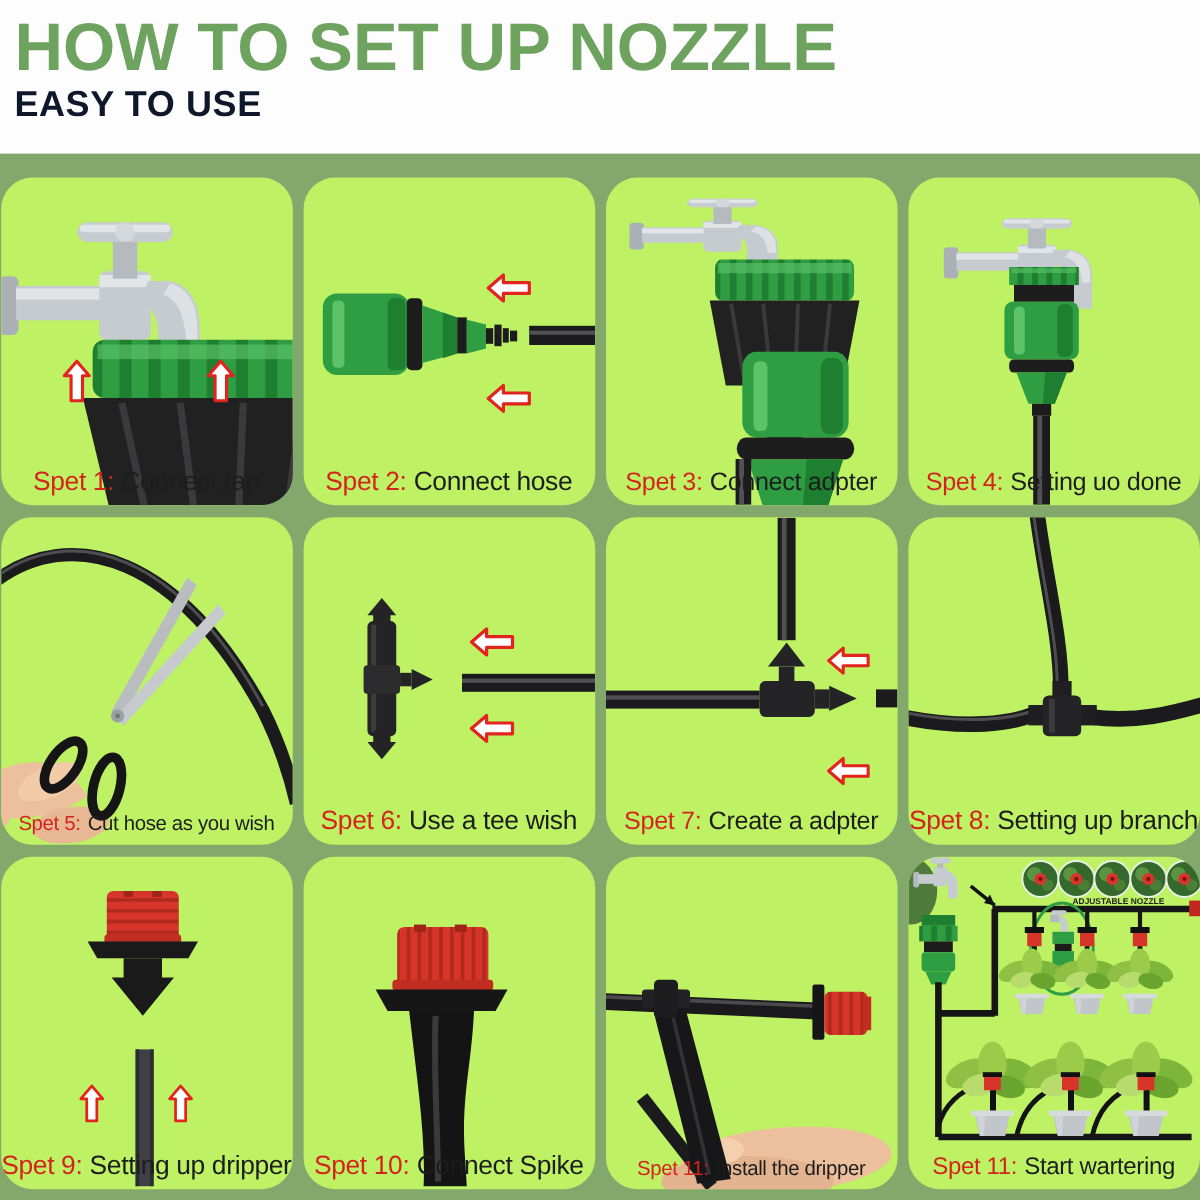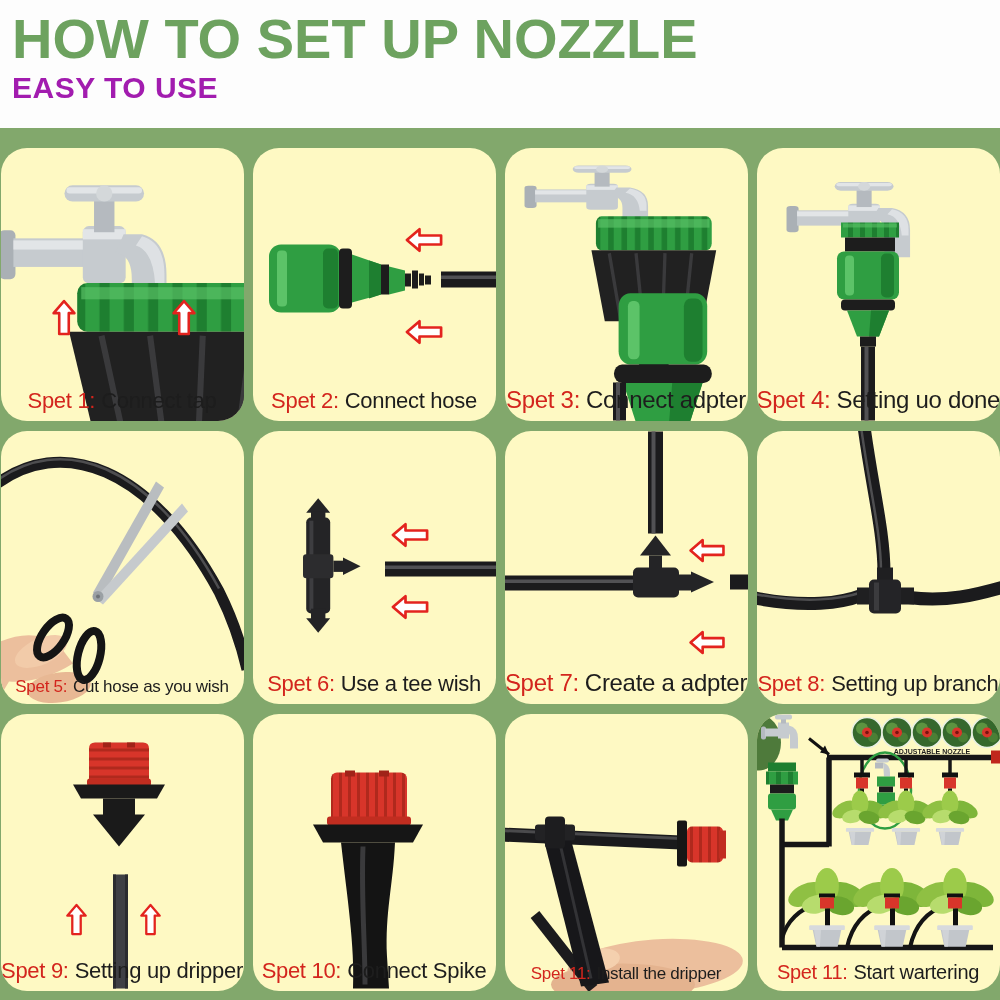--- a/index.html
+++ b/index.html
@@ -1,28 +1,28 @@
 <!DOCTYPE html>
 <html><head>
 <meta charset="utf-8">
 <style>
   :root{ --bg:#82a86c; --red:#d3251d; --titlegreen:#6da25f; --ink:#1d1d1d; }
   *{box-sizing:border-box}
   html,body{margin:0;padding:0}
   body{width:1000px;height:1000px;background:var(--bg);font-family:"Liberation Sans",sans-serif;overflow:hidden}
   .header{height:128px;background:#fdfdfd;padding:10px 0 0 12px}
   .title{font-size:56px;font-weight:bold;color:var(--titlegreen);line-height:1.02;letter-spacing:0}
-  .subtitle{font-size:30px;font-weight:bold;color:#a21caf;margin-top:4px;letter-spacing:.5px}
+  .subtitle{font-size:30px;font-weight:bold;color:#0f172a;margin-top:4px;letter-spacing:.5px}
   .grid{display:grid;grid-template-columns:repeat(4,243px);grid-template-rows:273px 273px 277px;gap:10px 9px;padding:20px 5px 0 5px;justify-content:center}
-  .panel{position:relative;background:#fef9c3;border-radius:26px;overflow:hidden}
+  .panel{position:relative;background:#bef264;border-radius:26px;overflow:hidden}
   .art{position:absolute;inset:0;width:100%;height:100%;display:block}
   .caption{position:absolute;left:0;right:0;bottom:7px;text-align:center;white-space:nowrap;z-index:2;letter-spacing:-.3px}
   .caption .lbl{color:var(--red);margin-right:6px}
   .caption .txt{color:var(--ink)}
-  .sz22{font-size:22px}.sz21{font-size:24px}.sz20{font-size:20px}.sz19{font-size:22px}.sz17{font-size:17px}
+  .sz22{font-size:22px}.sz21{font-size:21px}.sz20{font-size:20px}.sz19{font-size:22px}.sz17{font-size:17px}
   .hidden-defs{position:absolute;width:0;height:0;overflow:hidden}
 </style>
 </head>
 <body>
 
 <svg class="hidden-defs" aria-hidden="true">
   <defs>
     <pattern id="knurl" width="12" height="26" patternUnits="userSpaceOnUse">
       <rect width="12" height="26" fill="#2f9e42"></rect>
         <rect x="7" width="5" height="26" fill="#1e7f30"></rect>

